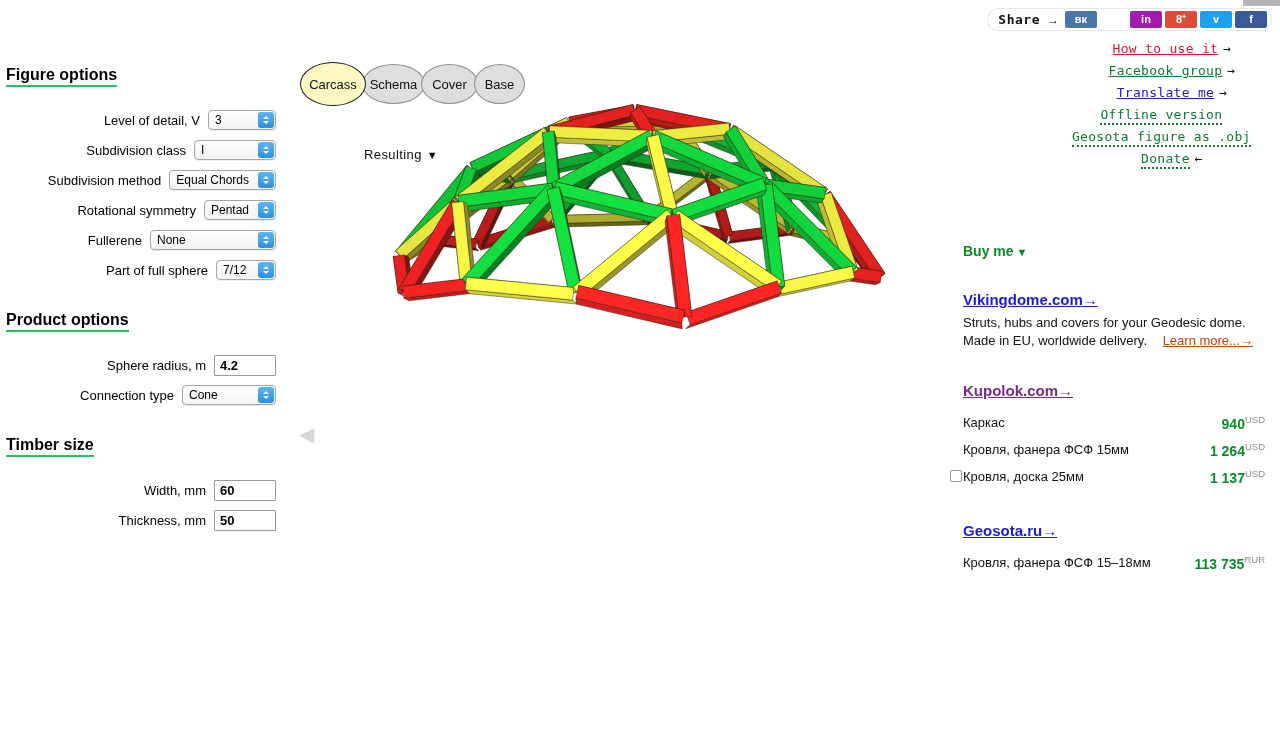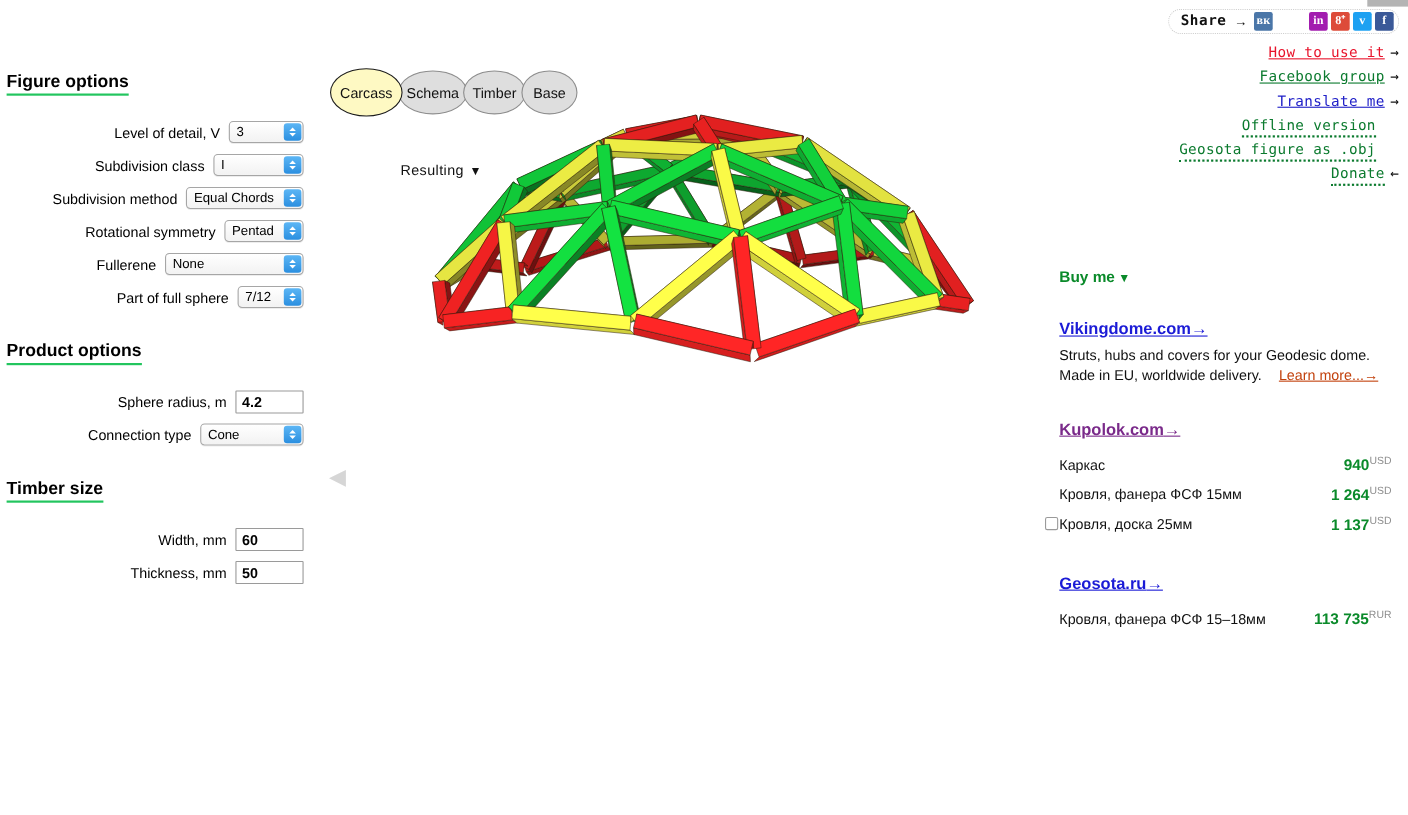--- a/index.html
+++ b/index.html
@@ -47,27 +47,27 @@
   .lang-sel .knob { width:18px; height:18px; }
 
   
   .share-box { position:absolute; top:8px; right:8px;
                display:flex; align-items:center; gap:5px;
                border:1px dotted #cfcfcf; border-radius:14px;
                padding:2px 4px 2px 10px; }
   .share-label { font-family:"DejaVu Sans Mono", monospace; font-size:13px;
                  font-weight:bold; color:#111; letter-spacing:.5px; }
   .share-arrow { font-size:12px; color:#111; margin:0 1px 0 2px; }
-  .sic { width:17px; height:17px; border-radius:2px; display:flex;
+  .sic { width:32px; height:17px; border-radius:2px; display:flex;
          align-items:center; justify-content:center;
          color:#fff; font-size:11px; font-weight:bold;
-         font-family:Liberation Serif, serif; line-height:1; }
+         font-family:Liberation Sans, sans-serif; line-height:1; }
 
   .navlinks { position:absolute; top:38px; right:8px;
-              text-align:right; font-family:"DejaVu Sans Mono", monospace;
+              text-align:center; font-family:"DejaVu Sans Mono", monospace;
               font-size:13px; line-height:22px; letter-spacing:.3px; }
   .navlinks .row { white-space:nowrap; }
   .navlinks a { text-decoration:underline; font-weight:normal; }
   .navlinks a.red { color:#e8132b; }
   .navlinks a.grn { color:#0b7a2e; }
   .navlinks a.blu { color:#2020c8; }
   .navlinks a.dotted { text-decoration:none;
                        border-bottom:2px dotted currentColor;
                        padding-bottom:1px; }
   .navlinks .ar { color:#111; padding-left:5px; }
@@ -242,21 +242,21 @@
   </div>
 
   <div class="tabs" id="tabs">
       <div class="tab active">
         <span>Carcass</span>
       </div>
       <div class="tab">
         <span>Schema</span>
       </div>
       <div class="tab t3">
-        <span>Timber</span>
+        <span>Cover</span>
       </div>
       <div class="tab t4">
         <span>Base</span>
       </div>
     </div>
 
   <div class="resulting">
     <span>Resulting</span><span class="cv">▼</span>
   </div>
 

